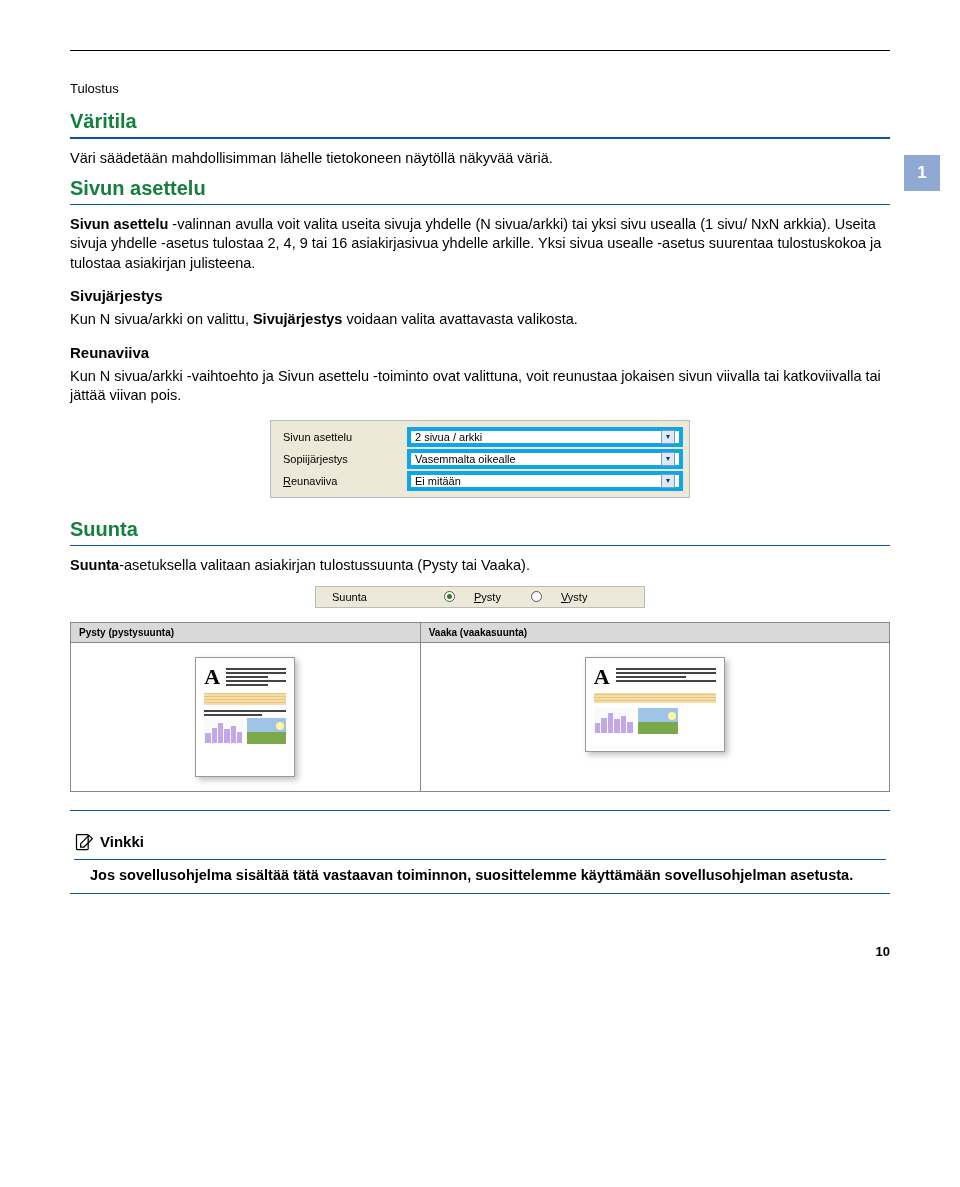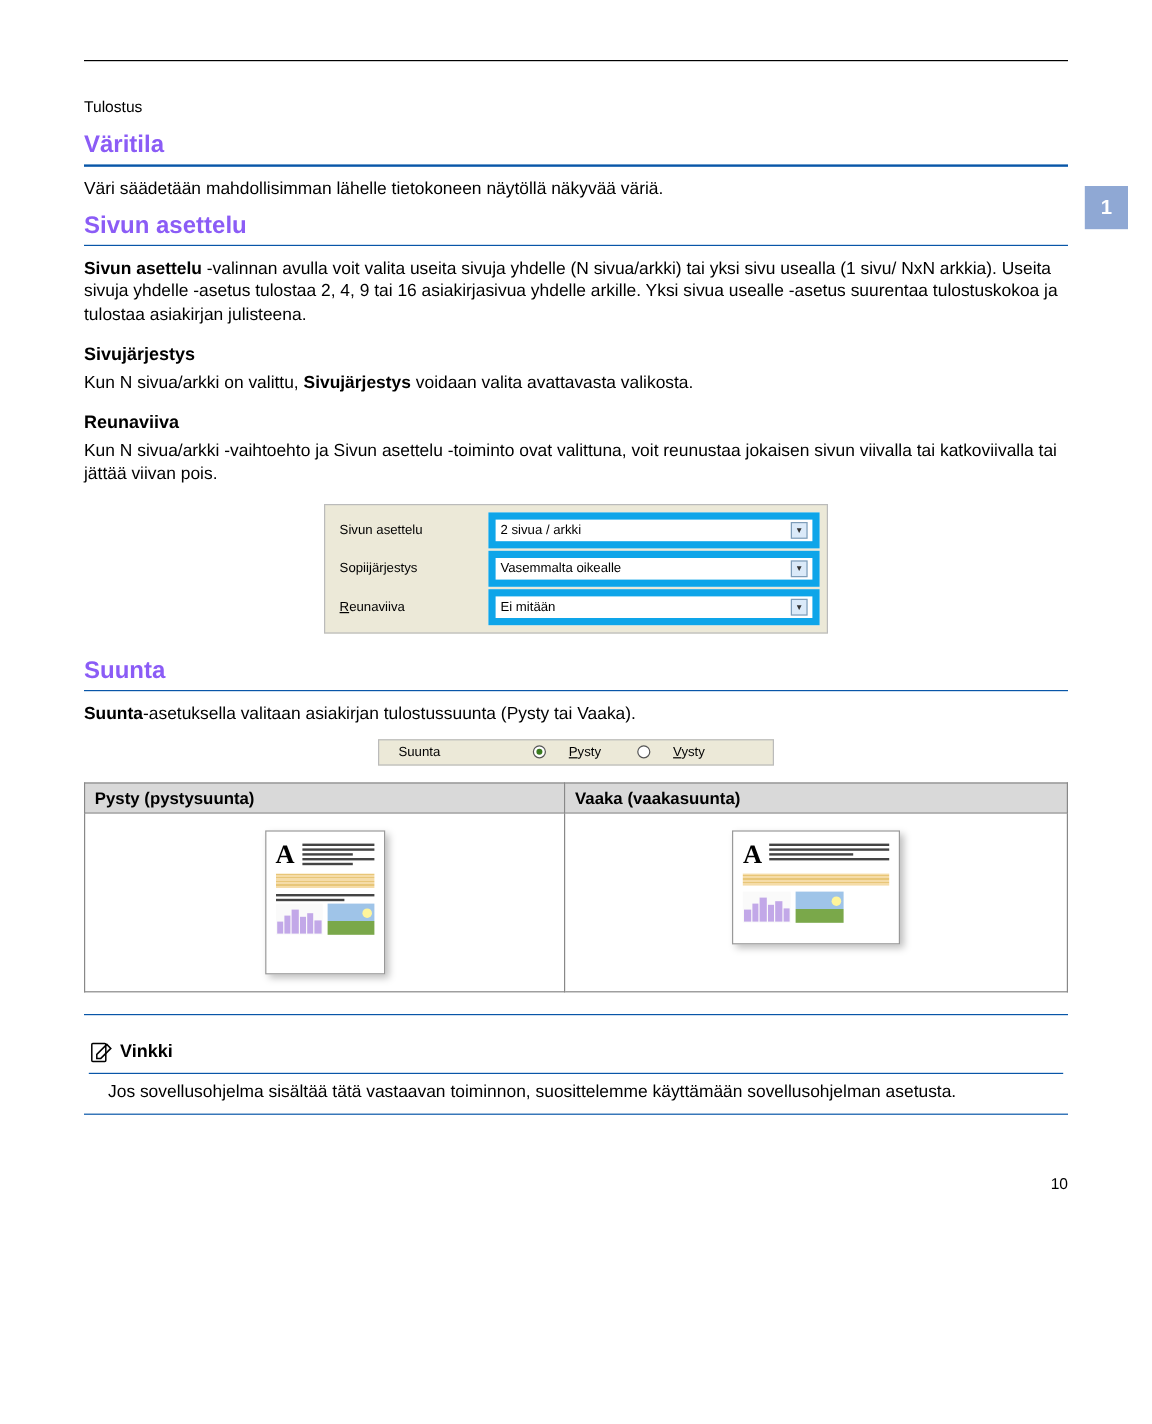--- a/index.html
+++ b/index.html
@@ -29,21 +29,21 @@
     height: 36px;
     background: #8fa8d4;
     color: #fff;
     font-weight: bold;
     font-size: 17px;
     display: flex;
     align-items: center;
     justify-content: center;
   }
   h2.blue {
-    color: #8b5cf6;
+    color: #15803d;
     font-size: 20px;
     font-weight: bold;
     border-bottom: 2px solid #0856a8;
     padding-bottom: 4px;
     margin-bottom: 10px;
     margin-top: 8px;
   }
   h2.blue.thin {
     border-bottom: 1px solid #0856a8;
   }
@@ -93,22 +93,22 @@
     align-items: center;
     margin: 2px 0;
   }
   .panel-label {
     width: 130px;
     padding-left: 6px;
   }
   .panel-select {
     flex: 1;
     background: #fff;
-    border: 6px solid #0ea5e9;
-    height: 30px;
+    border: 4px solid #0ea5e9;
+    height: 20px;
     padding: 0 4px;
     display: flex;
     align-items: center;
     justify-content: space-between;
     font-size: 11px;
   }
   .panel-select .chev {
     width: 14px;
     height: 14px;
     background: #dbeaf9;
@@ -151,21 +151,21 @@
   table.orient {
     width: 100%;
     border-collapse: collapse;
     margin: 6px 0 18px 0;
   }
   table.orient th {
     background: #d9d9d9;
     border: 1px solid #888;
     text-align: left;
     padding: 4px 8px;
-    font-size: 14px;
+    font-size: 10px;
     font-weight: bold;
   }
   table.orient td {
     border: 1px solid #888;
     padding: 14px 8px;
     text-align: center;
     vertical-align: top;
     height: 120px;
   }
   .doc-preview {
@@ -220,26 +220,26 @@
     font-weight:bold; font-size:15px;
     border-bottom: 1px solid #0856a8;
     padding-bottom: 6px;
     margin-bottom: 6px;
     margin-top: 12px;
   }
   .note-icon {
     width: 20px; height: 22px;
     display:inline-block;
   }
-  .note-body { line-height:1.35; padding-left: 16px; }
+  .note-body { line-height:1.35; padding-left: 16px; font-weight: bold; }
 
   .page-num {
     text-align: right;
     font-size: 13px;
-    font-weight: normal;
+    font-weight: bold;
     margin-top: 50px;
   }
   .underline-accel { text-decoration: underline; }
 </style>
 </head>
 <body>
 
 <div class="top-rule"></div>
 
 <div class="breadcrumb">Tulostus</div>

